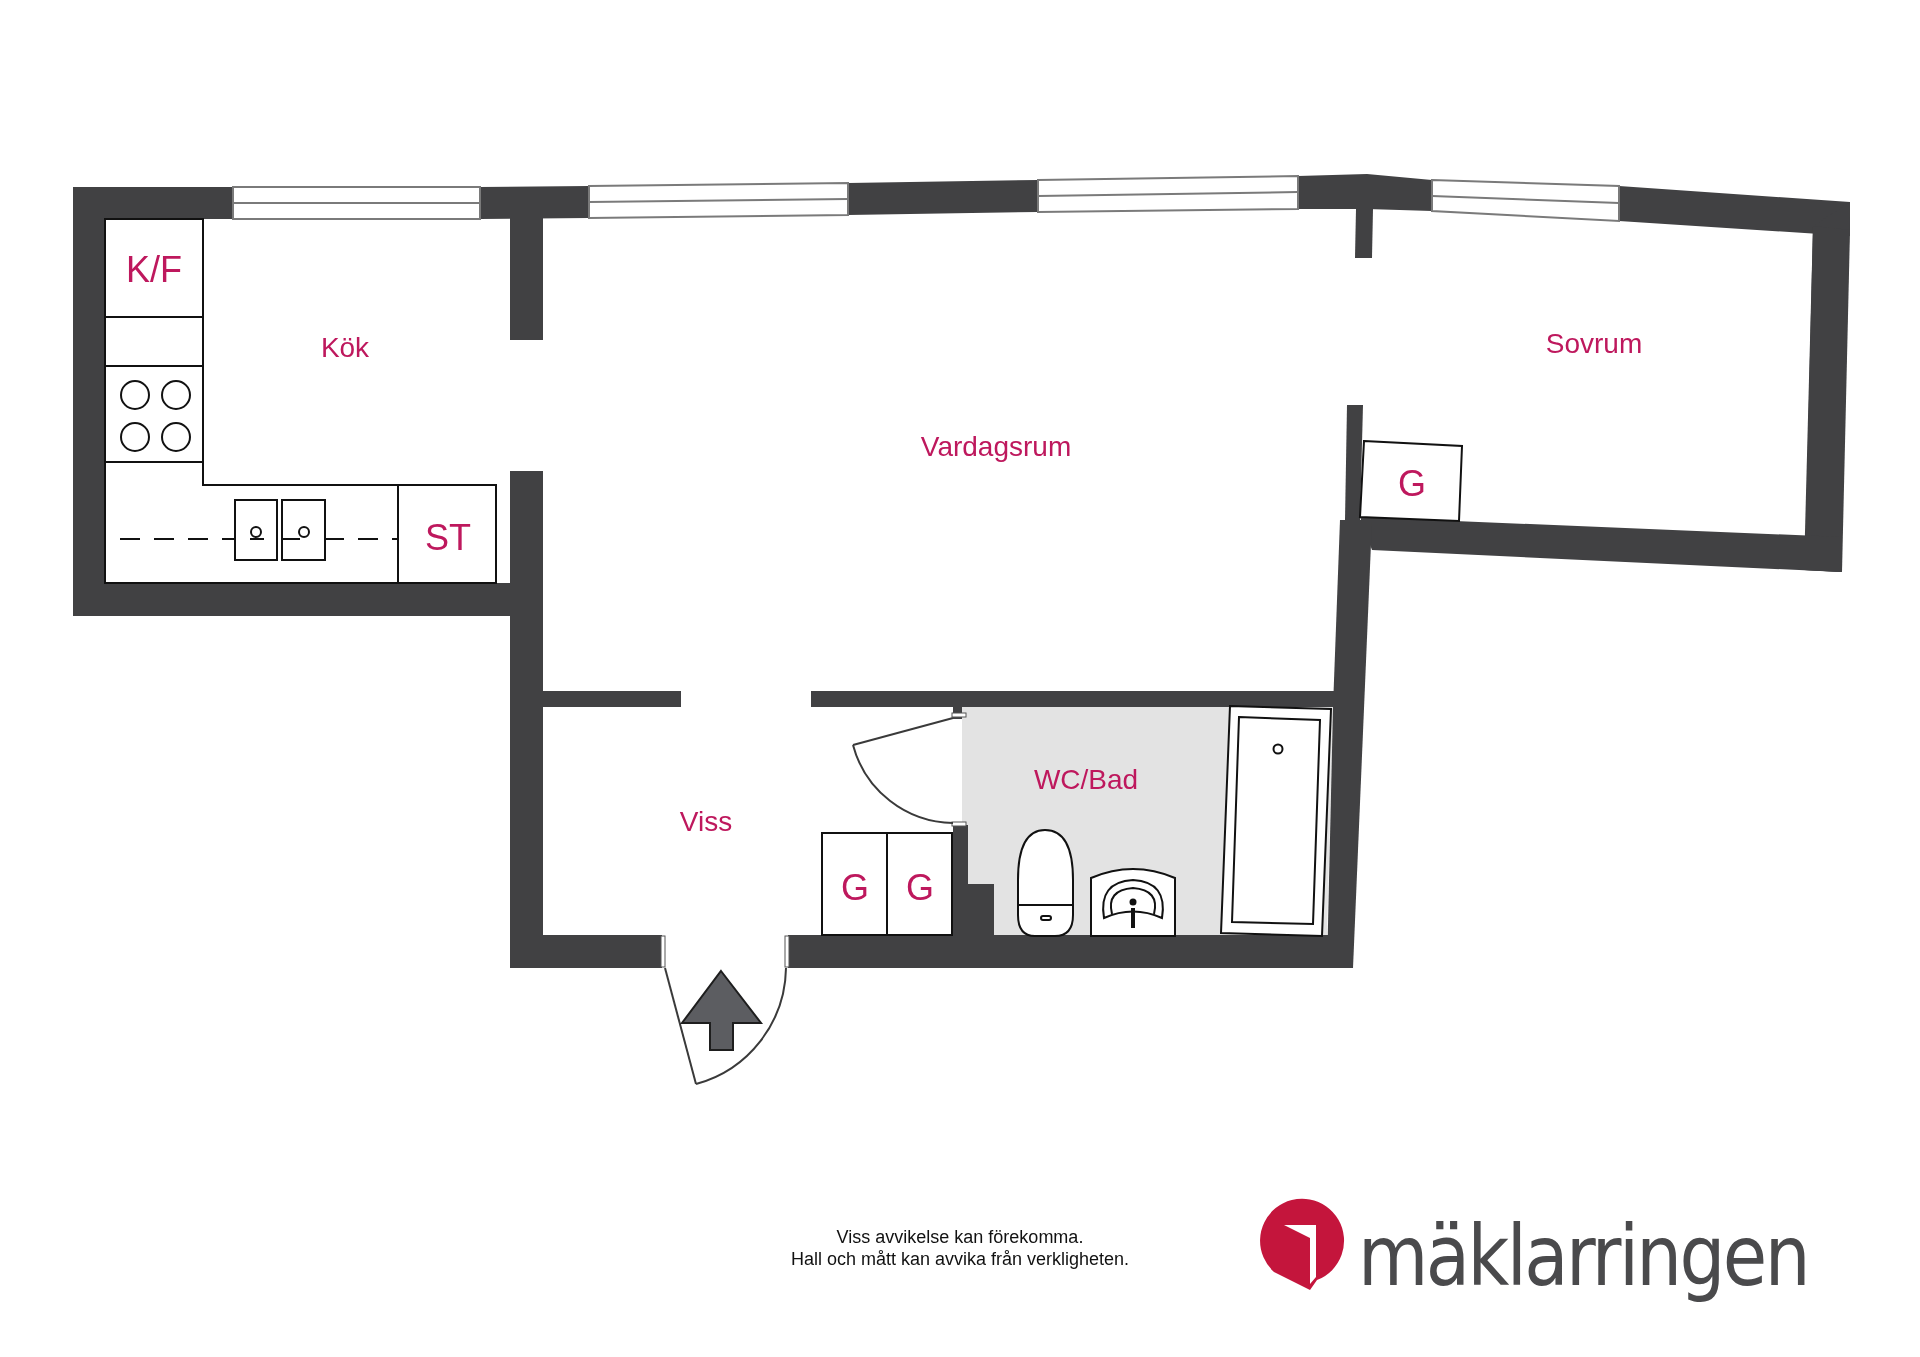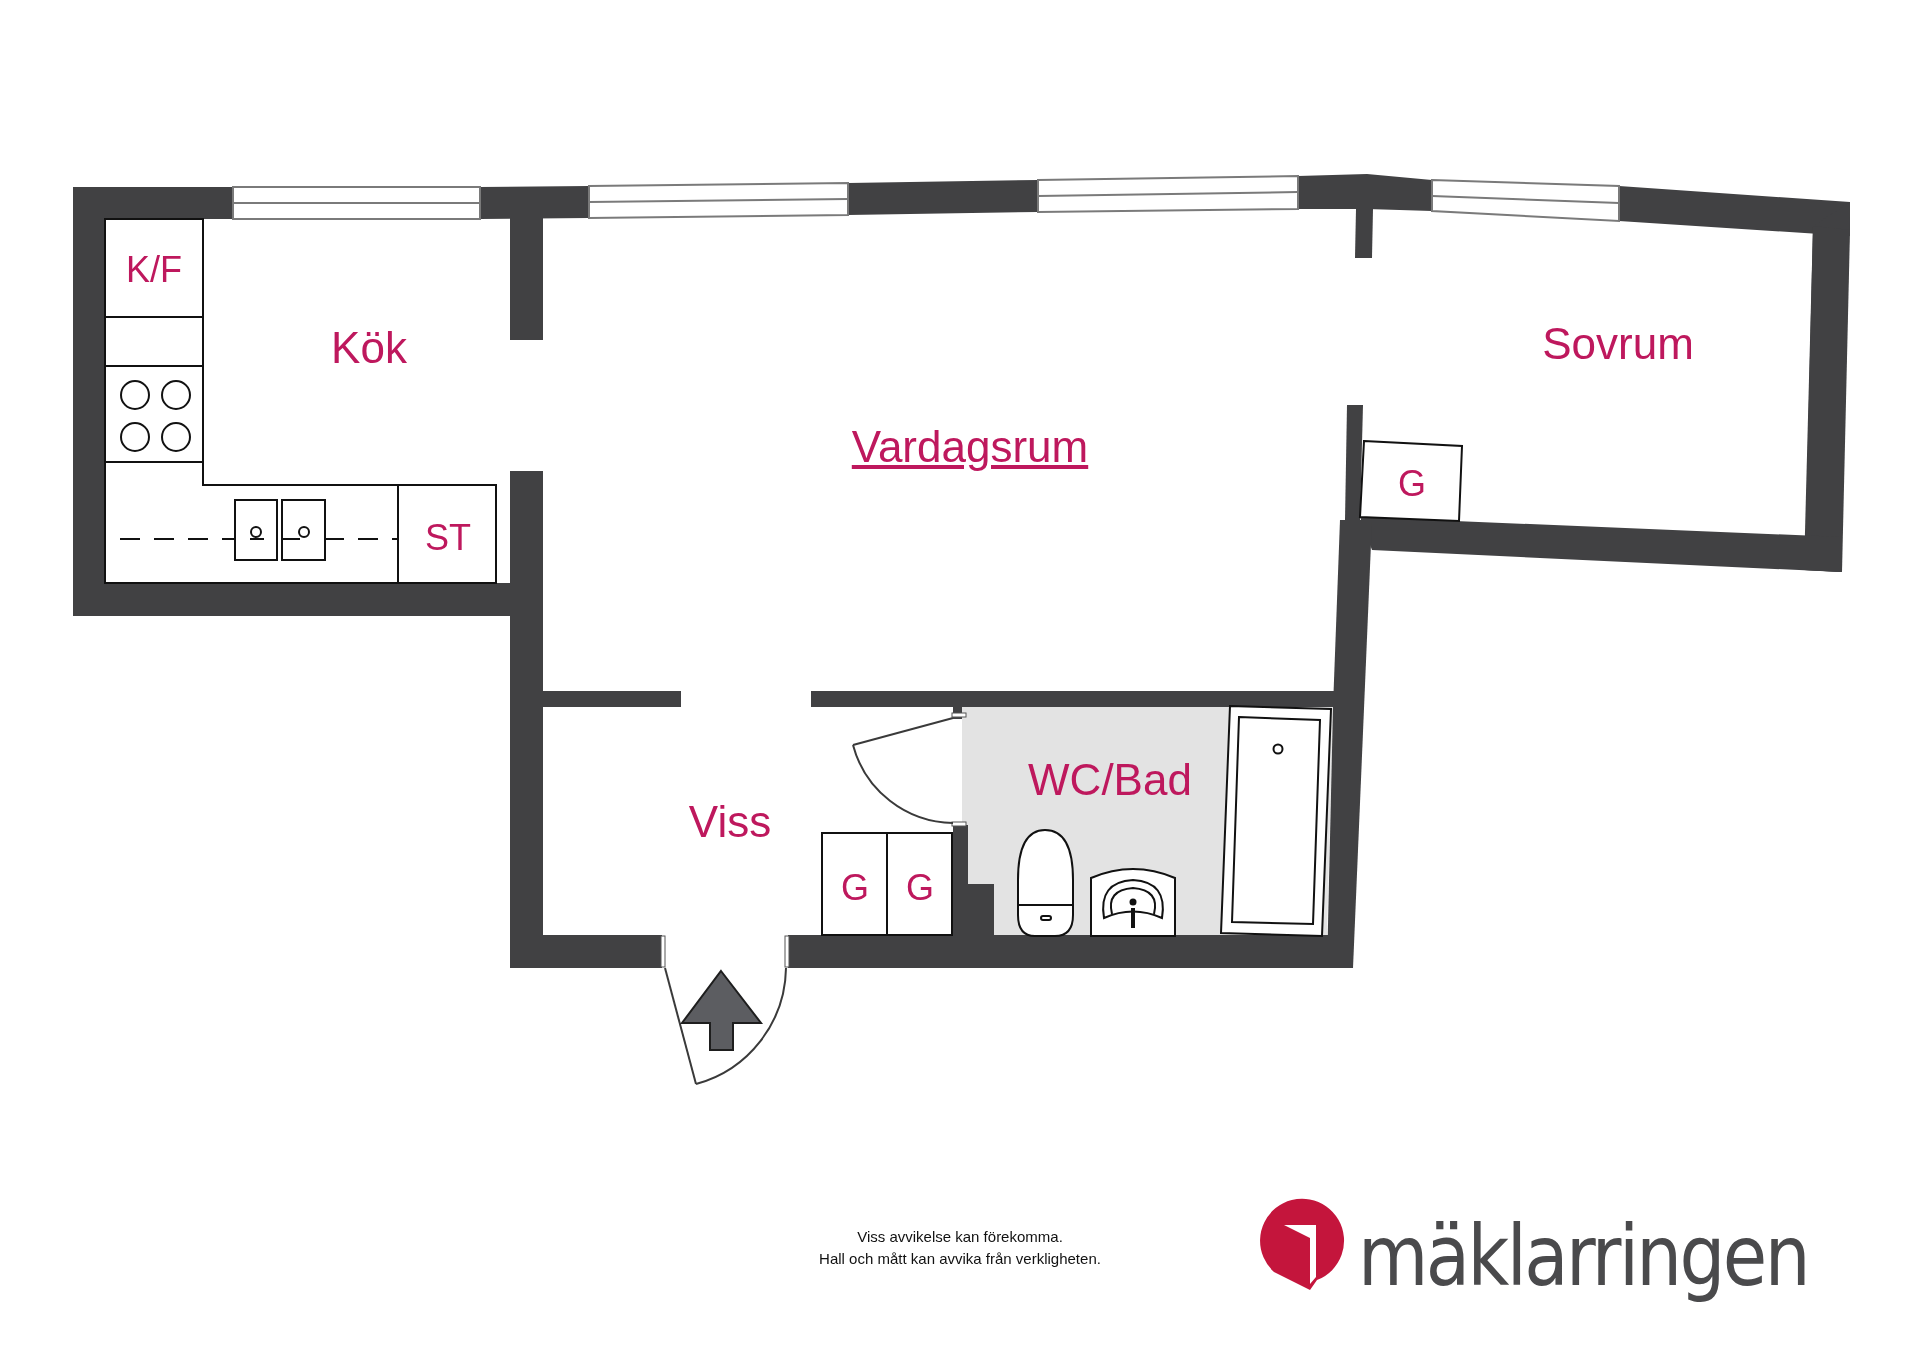--- a/index.html
+++ b/index.html
@@ -6,24 +6,24 @@
   body { width: 1920px; height: 1357px; position: relative; overflow: hidden;
          font-family: "Liberation Sans", sans-serif; }
   #plan { position: absolute; left: 0; top: 0; width: 1920px; height: 1357px; }
   .wall { fill: #414143; }
   .fixture { fill: #ffffff; stroke: #111111; stroke-width: 2; }
   .thin { fill: none; stroke: #111111; stroke-width: 2; }
   .door { fill: none; stroke: #3a3a3a; stroke-width: 2; }
   .win-line { stroke: #7a7a7a; stroke-width: 2; fill: #ffffff; }
   .label { position: absolute; color: #be185d; white-space: nowrap;
            transform: translate(-50%, -50%); font-family: "Liberation Sans", sans-serif; }
-  .room-label { font-size: 44px; margin-left: 24px; }
+  .room-label { font-size: 28px; }
   .fix-label { font-size: 36px; }
   .disclaimer { position: absolute; left: 960px; top: 1226px; transform: translateX(-50%);
-                text-align: center; font-size: 15px; line-height: 22px; color: #111; }
+                text-align: center; font-size: 18px; line-height: 22px; color: #111; }
   .logo { position: absolute; left: 1256px; top: 1198px; height: 100px; display: flex; align-items: flex-end; }
   .logo-text { font-family: "DejaVu Sans", sans-serif; font-size: 84px; color: #4a4a4c;
                letter-spacing: -3px; margin-left: 10px; line-height: 1; transform: scaleX(0.86);
                transform-origin: left center; font-weight: 500; }
 </style>
 </head>
 <body>
 
 <svg id="plan" viewBox="0 0 1920 1357" xmlns="http://www.w3.org/2000/svg">
 
@@ -155,21 +155,21 @@
     <circle class="thin" cx="1278" cy="749" r="4.5"></circle>
   </g>
 
   <g>
     <path d="M1310,1290 L1274,1272 A42,42 0 1 1 1317,1280 Z" fill="#c4153c"></path>
     <path d="M1284,1225 L1316,1225 L1316,1277 L1310,1284 L1310,1238 Z" fill="#ffffff"></path>
   </g>
 </svg>
 
 <div class="label room-label" style="left:345px; top:348px;">Kök</div>
-<div class="label room-label" style="left:946px; top:447px;text-decoration:underline;">Vardagsrum</div>
+<div class="label room-label" style="left:996px; top:447px;">Vardagsrum</div>
 <div class="label room-label" style="left:1594px; top:344px;">Sovrum</div>
 <div class="label room-label" style="left:706px; top:822px;">Viss</div>
 <div class="label room-label" style="left:1086px; top:780px;">WC/Bad</div>
 
 <div class="label fix-label" style="left:154px; top:270px;">K/F</div>
 <div class="label fix-label" style="left:448px; top:538px;text-align:right;">ST</div>
 <div class="label fix-label" style="left:1412px; top:484px;">G</div>
 <div class="label fix-label" style="left:855px; top:888px;">G</div>
 <div class="label fix-label" style="left:920px; top:888px;">G</div>
 

